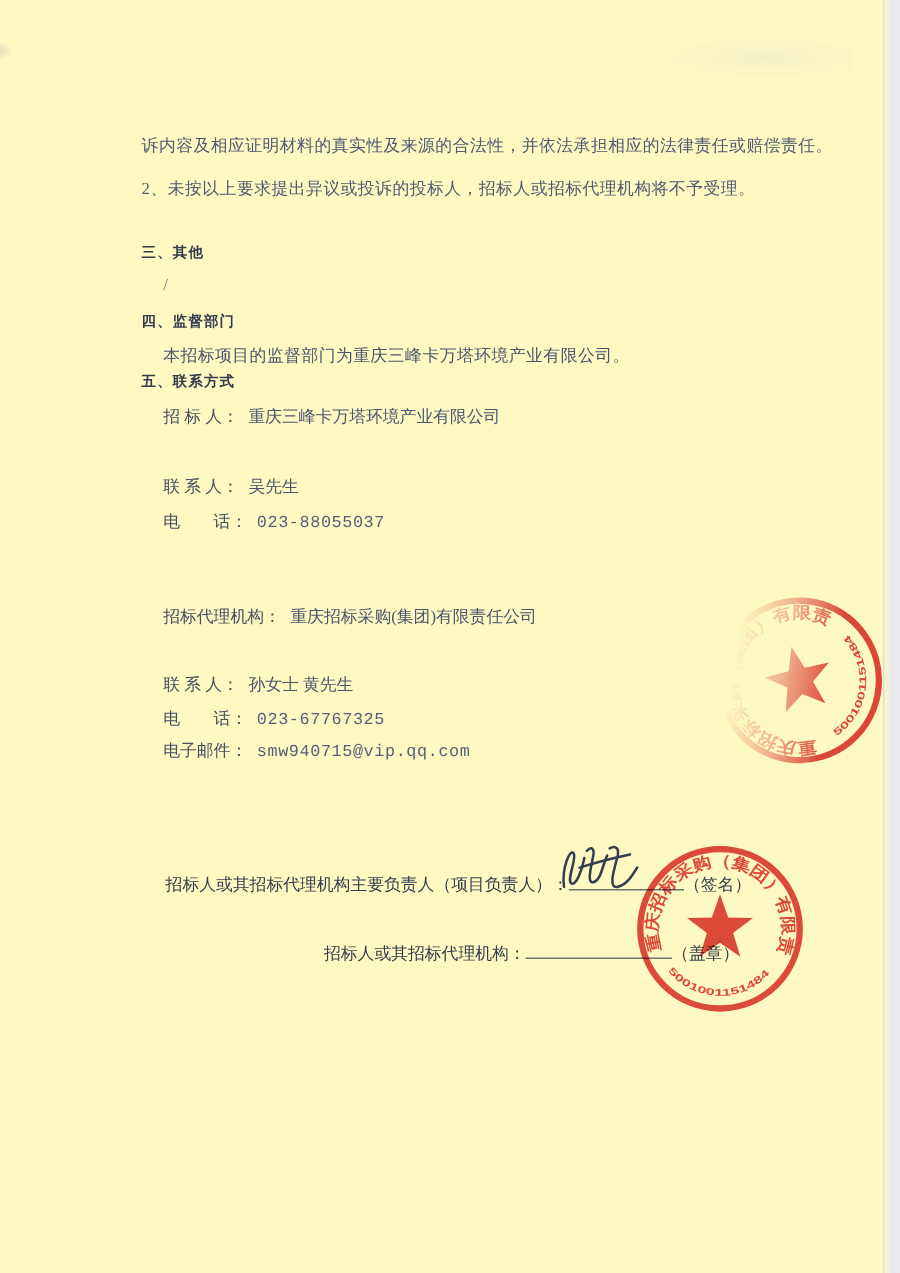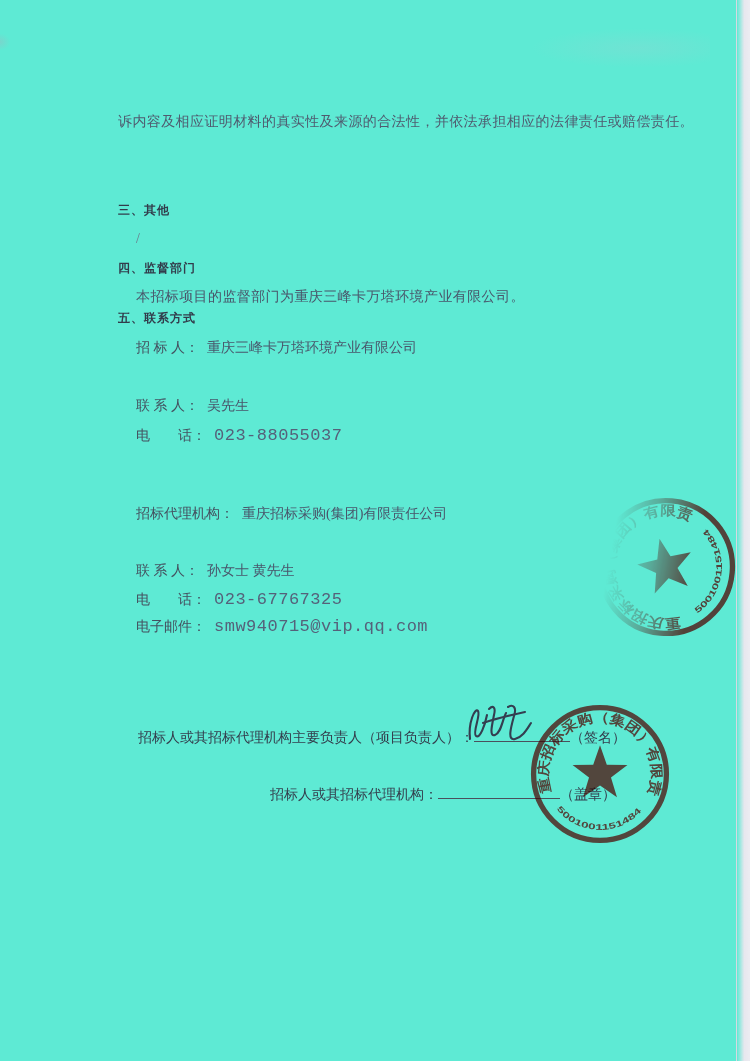--- a/index.html
+++ b/index.html
@@ -1,41 +1,41 @@
 <!DOCTYPE html>
 <html><head>
 <meta charset="utf-8">
 <style>
   * { margin:0; padding:0; box-sizing:border-box; }
   html,body { background:#ffffff; }
   body { width:750px; height:1061px; position:relative; overflow:hidden;
          font-family:"Liberation Serif", serif; }
 
-  .page { position:absolute; inset:0; background:#5eead4; }
+  .page { position:absolute; inset:0; background:#fef9c3; }
 
   
   .scan-edge-right { position:absolute; top:0; right:0; width:14px; height:100%;
     background:linear-gradient(to right, rgba(226,226,234,0) 0%, #e7e7ee 55%, #ececf2 100%);
     border-left:1px solid rgba(200,200,212,.55); }
   .scan-noise-tr { position:absolute; top:28px; right:40px; width:180px; height:40px;
     background:radial-gradient(ellipse at 60% 50%, rgba(190,196,210,.18), rgba(190,196,210,0) 70%); }
   .scan-speck-tl { position:absolute; top:34px; left:0; width:10px; height:16px;
     background:radial-gradient(ellipse at 0 50%, rgba(170,176,190,.35), rgba(170,176,190,0) 75%); }
 
   .txt { position:absolute; color:#4b5769; letter-spacing:.4px; white-space:nowrap; }
   .intro { font-size:14px; color:#4f5b6f; }
   .heading { font-family:"Liberation Sans", sans-serif; font-weight:bold;
              font-size:12px; color:#323c4b; letter-spacing:1px; }
   .body-line { font-size:14px; color:#49556a;text-align:right; }
   .slash { font-size:14px; color:#6b7789; }
 
   .row { position:absolute; font-size:14px; color:#49566b; white-space:nowrap; }
   .row .lbl { color:#44505f; }
   .row .val { margin-left:8px; }
-  .latin { font-family:"Liberation Mono", monospace; font-size:17px;
+  .latin { font-family:"Liberation Mono", monospace; font-size:14px;
            letter-spacing:.5px; color:#55617a;text-align:center; }
 
   .sig-row { position:absolute; font-size:14px; color:#333d4c; white-space:nowrap; }
   .sig-underline { display:inline-block; height:13px;
                    border-bottom:1.4px solid #4a505c; vertical-align:baseline; }
   .u1 { width:96px; } .u2 { width:122px; }
 
   .handsig { position:absolute; left:463px; top:699px; width:78px; height:52px; z-index:3; }
 
   .seal-wrap { position:absolute; width:154px; height:154px;
@@ -50,20 +50,21 @@
 </head>
 <body>
 
 <div class="page">
 
   <div class="scan-edge-right"></div>
   <div class="scan-noise-tr"></div>
   <div class="scan-speck-tl"></div>
 
   <div class="txt intro" style="left:118px; top:113px;">诉内容及相应证明材料的真实性及来源的合法性，并依法承担相应的法律责任或赔偿责任。</div>
+  <div class="txt intro" style="left:118px; top:149px;">2、未按以上要求提出异议或投诉的投标人，招标人或招标代理机构将不予受理。</div>
 
   <div class="txt heading" style="left:118px; top:202px;">三、其他</div>
   <div class="txt slash" style="left:136px; top:231px;">/</div>
 
   <div class="txt heading" style="left:118px; top:260px;">四、监督部门</div>
   <div class="txt body-line" style="left:136px; top:288px;">本招标项目的监督部门为重庆三峰卡万塔环境产业有限公司。</div>
 
   <div class="txt heading" style="left:118px; top:310px;">五、联系方式</div>
 
   <div class="row" style="left:136px; top:339px;">

